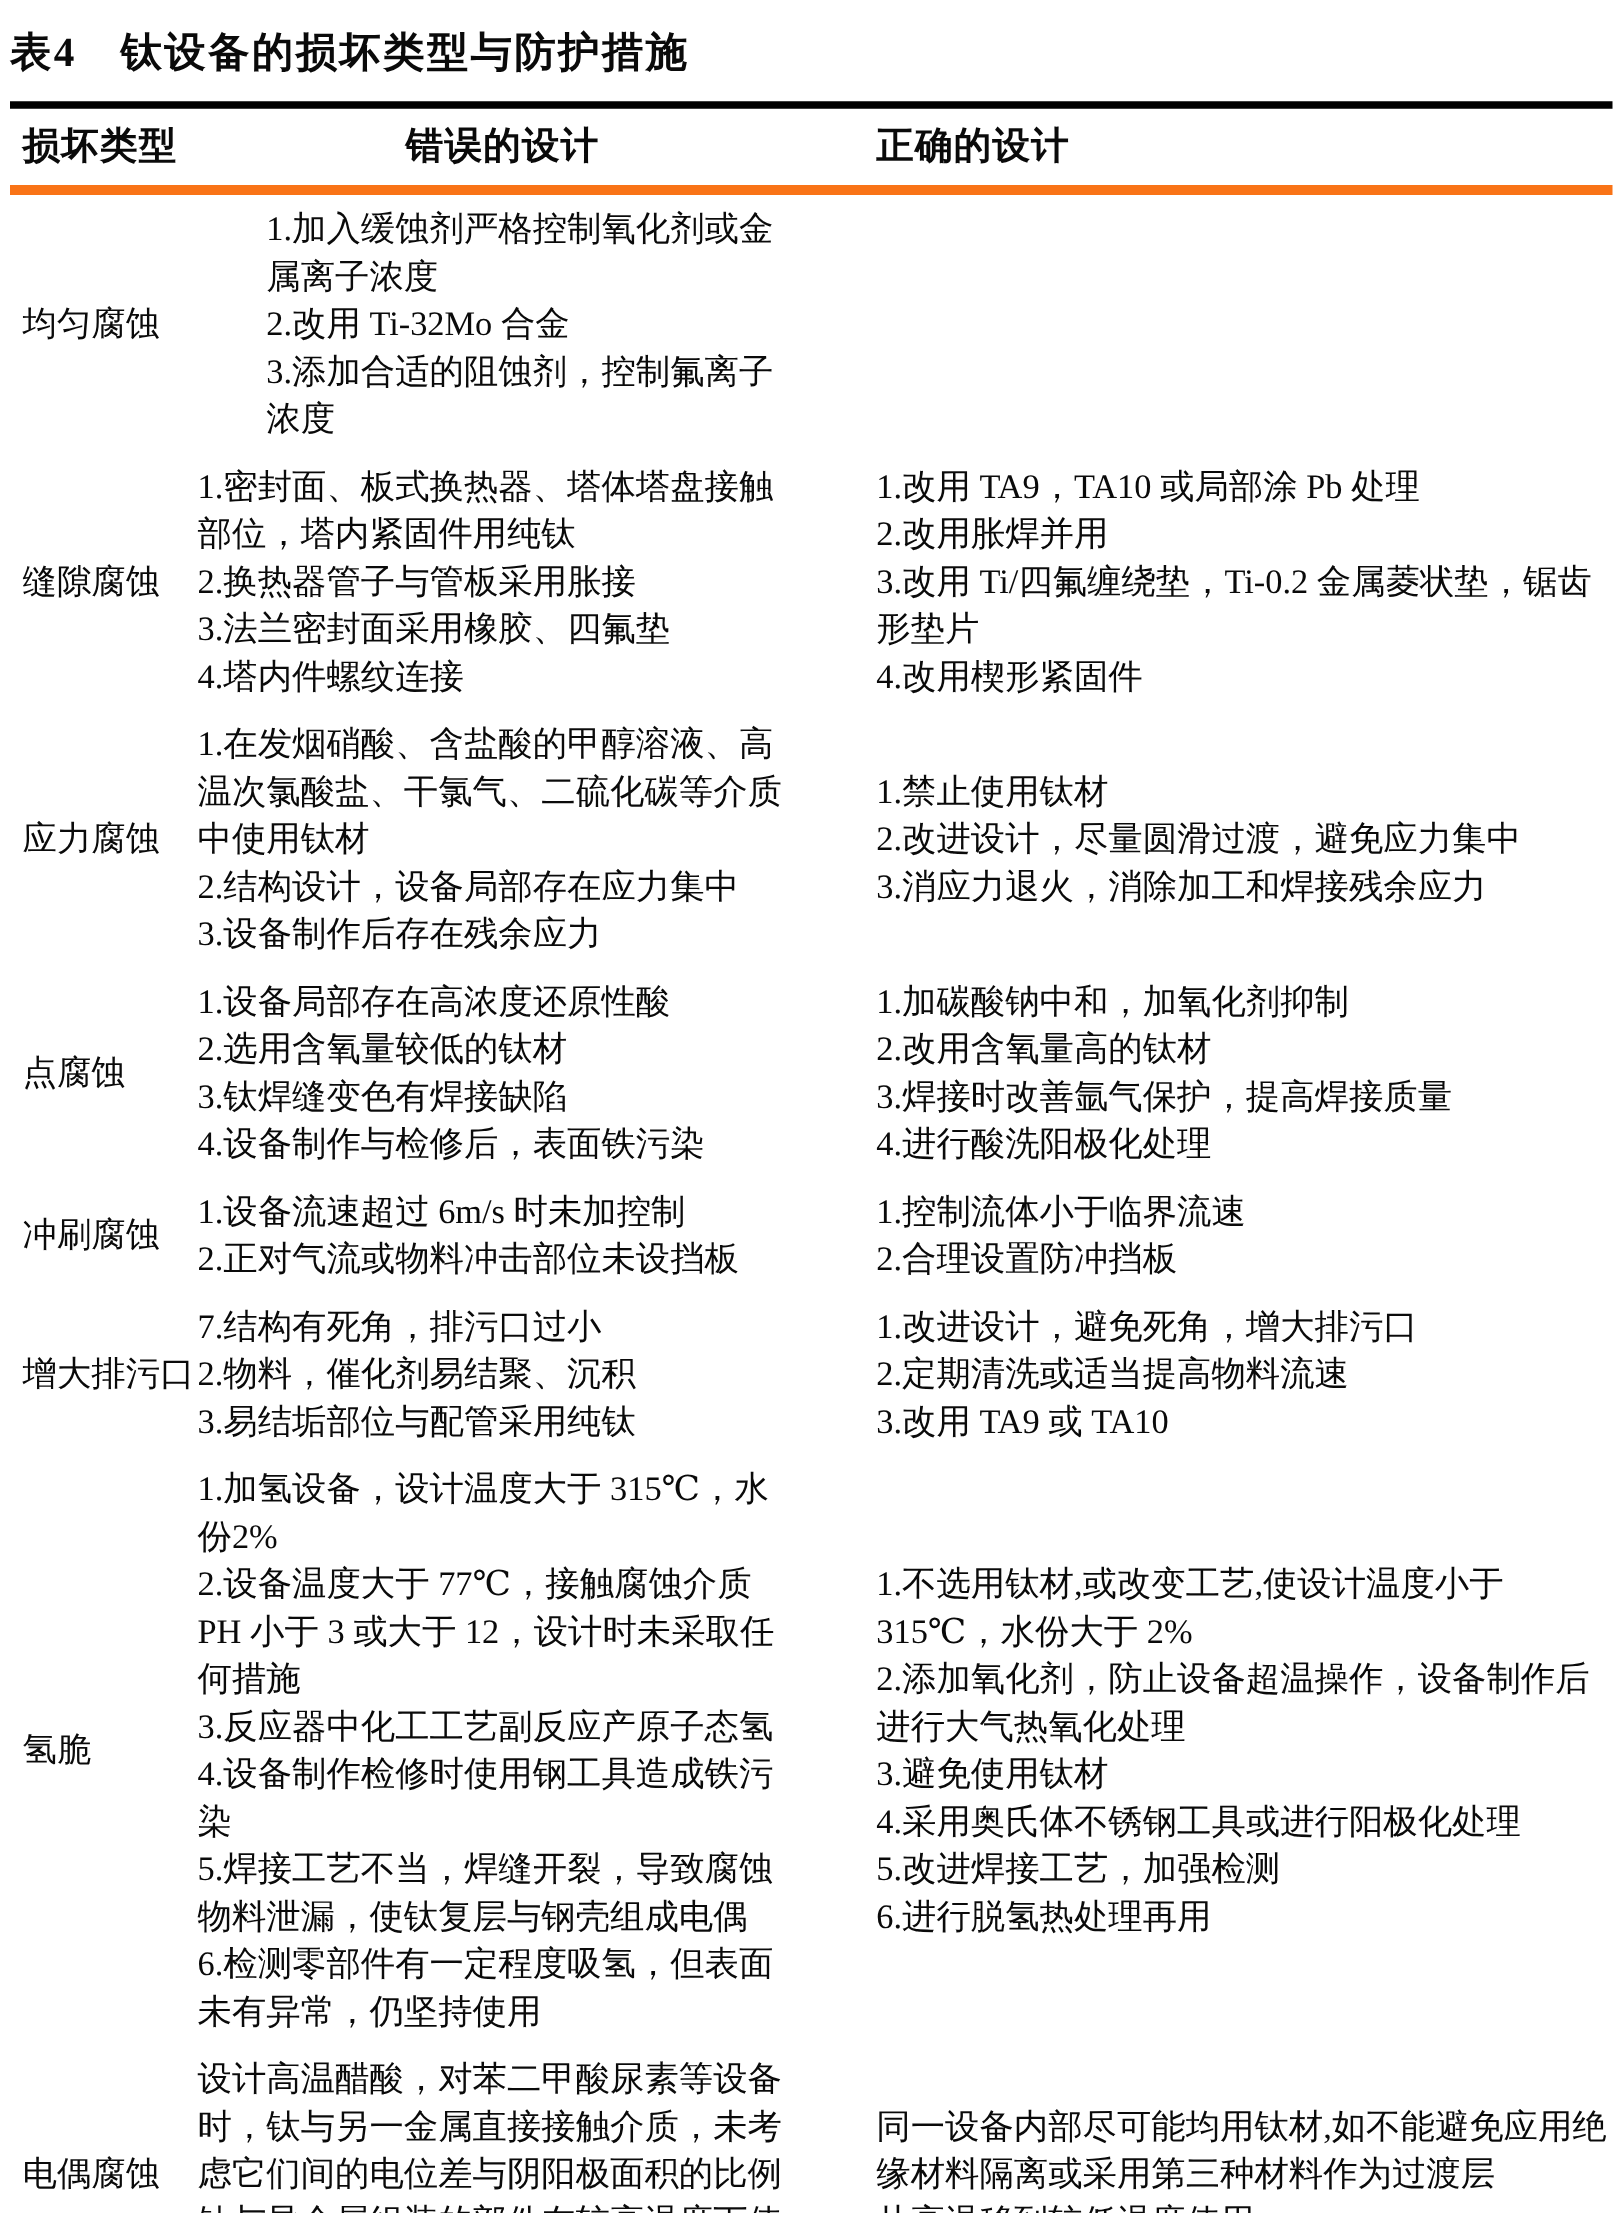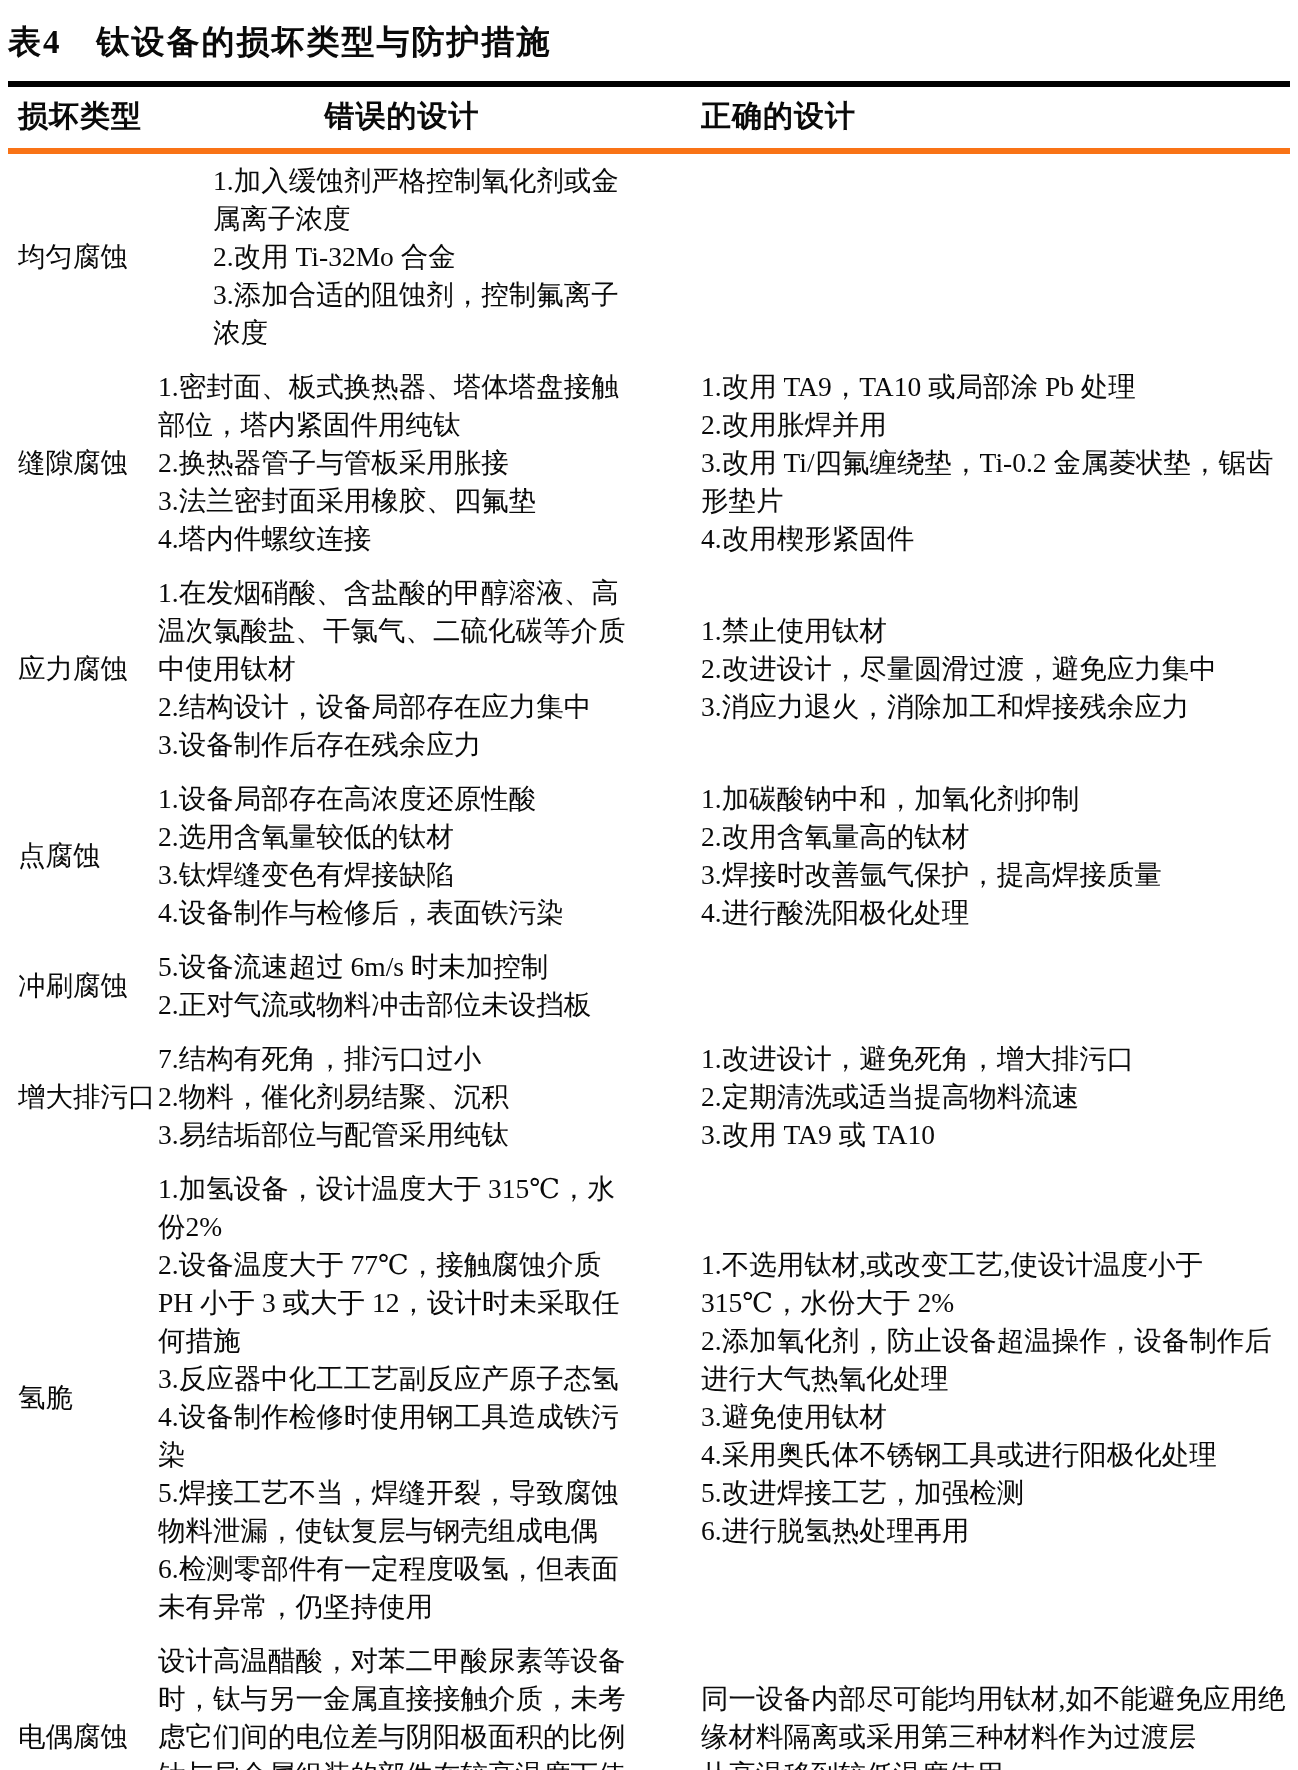--- a/index.html
+++ b/index.html
@@ -29,21 +29,21 @@
     white-space: pre;
   }
   .tbl {
     border-top: 6px solid #000;
     border-bottom: 7px solid #000;
   }
   .thead {
     display: grid;
     grid-template-columns: 150px 488px 1fr;
     align-items: center;
-    border-bottom: 6px solid #f97316;
+    border-bottom: 8px solid #f97316;
     padding: 9px 0 11px 0;
   }
   .th {
     font-size: 30px;
     font-weight: bold;
     letter-spacing: 1px;
   }
   .th.c1 { padding-left: 10px; }
   .th.c2 { text-align: center; }
   .th.c3 { padding-left: 55px; }
@@ -119,22 +119,24 @@
 3.钛焊缝变色有焊接缺陷
 4.设备制作与检修后，表面铁污染</div>
       <div class="cell correct">1.加碳酸钠中和，加氧化剂抑制
 2.改用含氧量高的钛材
 3.焊接时改善氩气保护，提高焊接质量
 4.进行酸洗阳极化处理</div>
     </div>
 
     <div class="trow">
       <div class="cell type">冲刷腐蚀</div>
-      <div class="cell wrong">5.设备流速超过 6m/s 时未加控制
+      <div class="cell wrong">1.设备流速超过 6m/s 时未加控制
 2.正对气流或物料冲击部位未设挡板</div>
+      <div class="cell correct">1.控制流体小于临界流速
+2.合理设置防冲挡板</div>
     </div>
 
     <div class="trow">
       <div class="cell type">增大排污口</div>
       <div class="cell wrong">7.结构有死角，排污口过小
 2.物料，催化剂易结聚、沉积
 3.易结垢部位与配管采用纯钛</div>
       <div class="cell correct">1.改进设计，避免死角，增大排污口
 2.定期清洗或适当提高物料流速
 3.改用 TA9 或 TA10</div>

